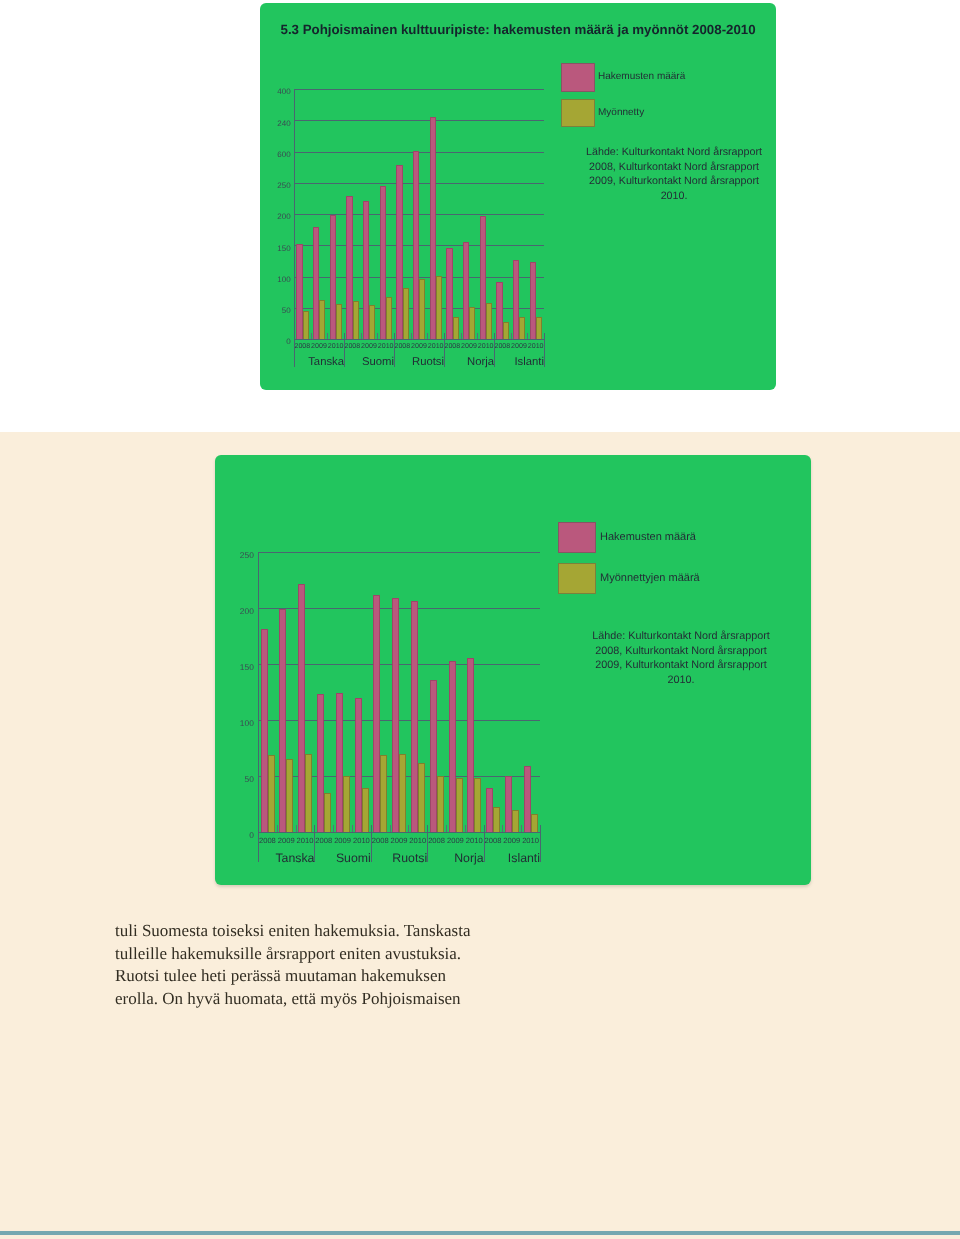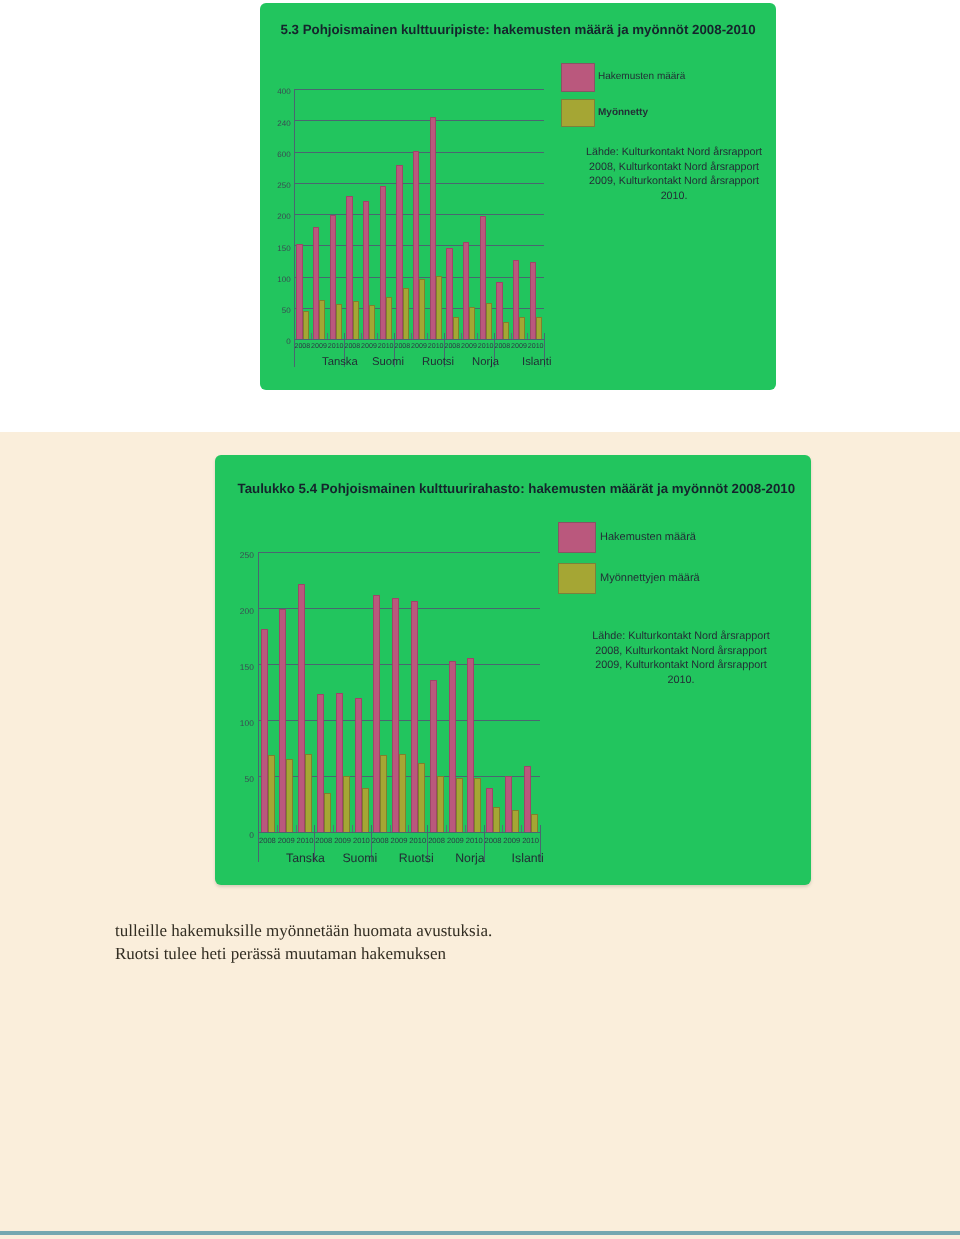--- a/index.html
+++ b/index.html
@@ -21,39 +21,39 @@
   .srctx{position:absolute;color:#232f36;text-align:center;}
   .bodytext{position:absolute;left:115px;top:920px;width:400px;font-family:"Liberation Serif",serif;color:#322d22;font-size:17px;line-height:22.6px;}
 
   
   #title1{left:20.5px;top:18.5px;font-size:13.3px;}
   #plot1{left:34px;top:86px;width:250px;height:250px;}
   #legend1 .sw-pink{left:301px;top:60px;width:34px;height:29px;}
   #legend1 .sw-olive{left:301px;top:96px;width:34px;height:28px;}
   #legend1 .legend-tx{font-size:10px;}
   #lg1t1{left:338px;top:68px;}
-  #lg1t2{left:338px;top:104px;font-weight:bold;}
+  #lg1t2{left:338px;top:104px;}
   #src1{left:304px;top:142px;width:220px;font-size:10.7px;line-height:14.5px;}
 
   
   #title2{left:22.5px;top:26px;font-size:13.3px;}
   #plot2{left:43px;top:97px;width:282px;height:280px;}
   #legend2 .sw-pink{left:343px;top:67px;width:38px;height:31px;}
   #legend2 .sw-olive{left:343px;top:108px;width:38px;height:31px;}
   #legend2 .legend-tx{font-size:11px;}
   #lg2t1{left:385px;top:76px;}
   #lg2t2{left:385px;top:117px;}
   #src2{left:341px;top:174px;width:250px;font-size:10.8px;line-height:14.5px;}
 
   .srcline{display:block;}
   .gl{position:absolute;left:0;height:1px;background:#4a6670;}
   .yt{position:absolute;text-align:right;color:#3a4a52;}
   .vsep{position:absolute;width:1px;background:#4a6670;}
   .yrlab{position:absolute;text-align:center;color:#2c3c45;}
-  .gplab{position:absolute;text-align:left;color:#222e35;padding-left:28px;}
+  .gplab{position:absolute;text-align:right;color:#222e35;}
   .tick{position:absolute;width:1px;background:#5a6f78;}
 </style>
 </head>
 <body>
 
 <div class="cream"></div>
 <div class="rule"></div>
 
 <div class="panel" id="panel1">
   <div class="ptitle" id="title1">5.3 Pohjoismainen kulttuuripiste: hakemusten määrä ja myönnöt 2008-2010</div>
@@ -151,21 +151,20 @@
   </div>
   <div class="srctx" id="src1">
       <span class="srcline">Lähde: Kulturkontakt Nord årsrapport</span>
       <span class="srcline">2008, Kulturkontakt Nord årsrapport</span>
       <span class="srcline">2009, Kulturkontakt Nord årsrapport</span>
       <span class="srcline">2010.</span>
     </div>
 </div>
 
 <div class="panel" id="panel2">
-  <div class="ptitle" id="title2">Taulukko 5.4 Pohjoismainen kulttuurirahasto: hakemusten määrät ja myönnöt 2008-2010</div>
   <div class="plot" id="plot2">
       <div class="gl" style="top: 280px; width: 282px;"></div>
       <div class="yt" style="font-size: 8.4px; left: -34.2px; width: 30px; top: 277.608px;">0</div>
       <div class="gl" style="top: 224px; width: 282px;"></div>
       <div class="yt" style="font-size: 8.4px; left: -34.2px; width: 30px; top: 221.608px;">50</div>
       <div class="gl" style="top: 168px; width: 282px;"></div>
       <div class="yt" style="font-size: 8.4px; left: -34.2px; width: 30px; top: 165.608px;">100</div>
       <div class="gl" style="top: 112px; width: 282px;"></div>
       <div class="yt" style="font-size: 8.4px; left: -34.2px; width: 30px; top: 109.608px;">150</div>
       <div class="gl" style="top: 56px; width: 282px;"></div>
@@ -247,15 +246,17 @@
   </div>
   <div class="srctx" id="src2">
       <span class="srcline">Lähde: Kulturkontakt Nord årsrapport</span>
       <span class="srcline">2008, Kulturkontakt Nord årsrapport</span>
       <span class="srcline">2009, Kulturkontakt Nord årsrapport</span>
       <span class="srcline">2010.</span>
     </div>
 </div>
 
 <div class="bodytext" id="bodytext">
-    <div>tulleille hakemuksille myönnetään huomata avustuksia.</div>
+    <div>tuli Suomesta toiseksi eniten hakemuksia. Tanskasta</div>
+    <div>tulleille hakemuksille årsrapport eniten avustuksia.</div>
     <div>Ruotsi tulee heti perässä muutaman hakemuksen</div>
+    <div>erolla. On hyvä huomata, että myös Pohjoismaisen</div>
   </div>
 
 </body></html>

